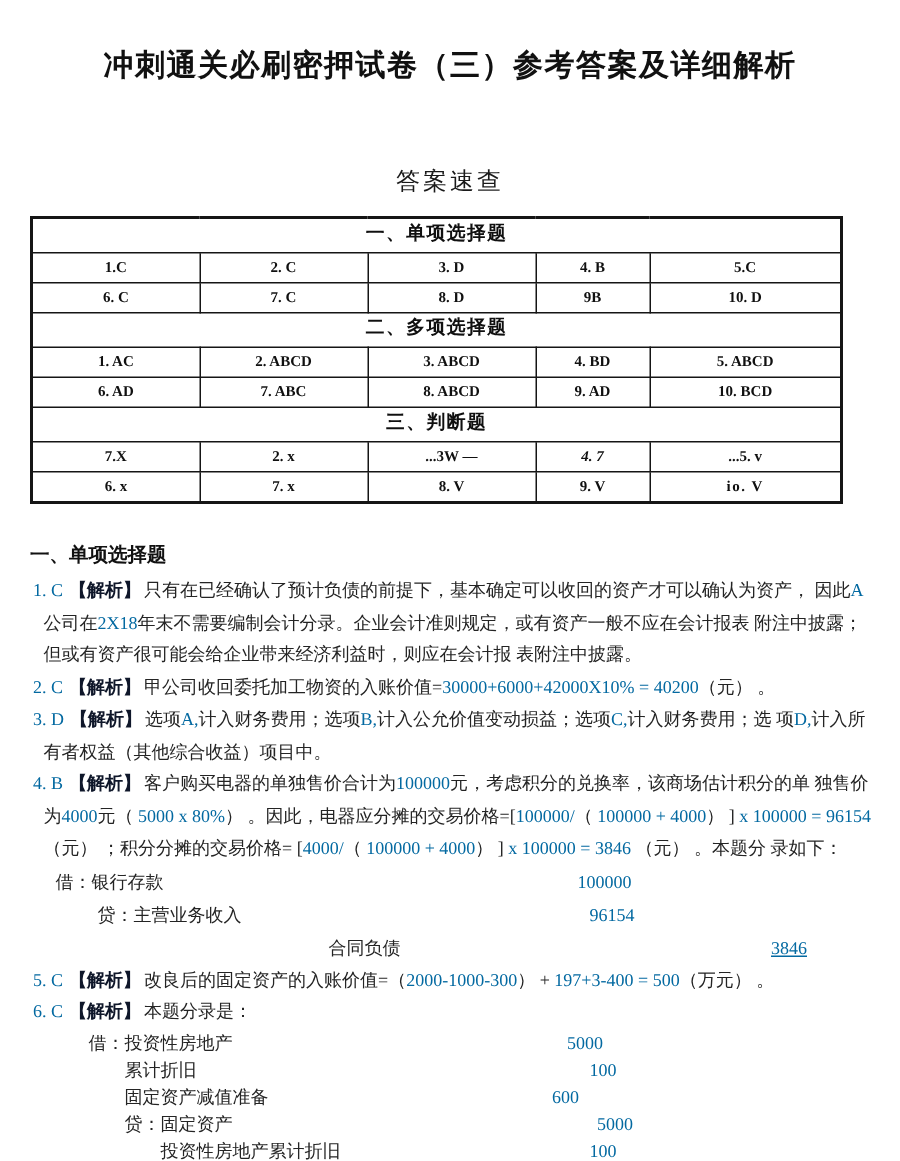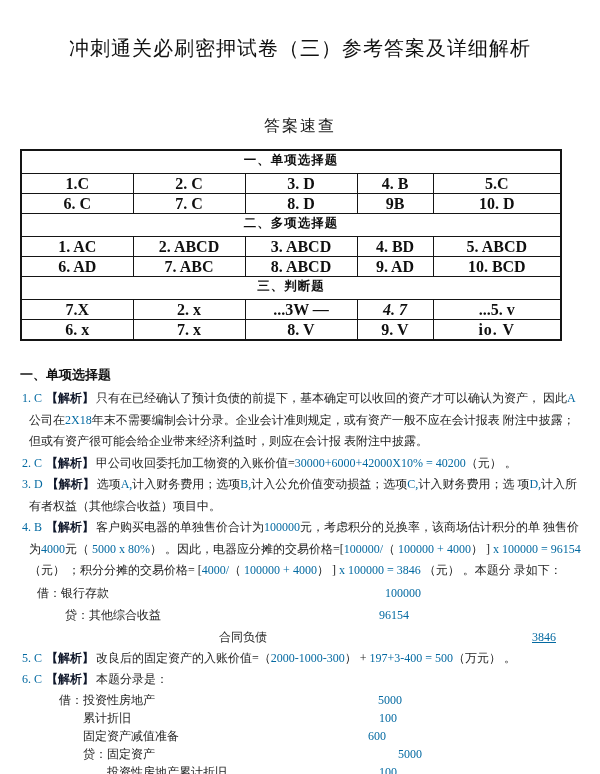--- a/index.html
+++ b/index.html
@@ -3,34 +3,34 @@
 <meta charset="utf-8">
 <style>
   * { box-sizing: border-box; }
   html,body { margin:0; padding:0; background:#fff; }
   .page {
     position:relative; width:600px; height:774px; margin:0 auto;
     background:#fff; overflow:hidden; color:#1f1f1f;
     font-family:"Liberation Serif","DejaVu Serif",serif;
   }
   .title {
-    margin:12px; padding-top:23px; text-align:center;
-    font-size:20px; font-weight:normal; letter-spacing:1px; color:#111;
+    margin:7px; padding-top:23px; text-align:center;
+    font-size:20px; font-weight:bold; letter-spacing:1px; color:#111;
   }
   .subtitle {
     margin-top:54px; text-align:center; font-size:16px; letter-spacing:2px; color:#1a1a1a;
   }
   
   .atable {
     width:540px; margin:12px 0 0 20px; border-collapse:collapse;
     border:2px solid #151515; table-layout:fixed;
   }
   .atable td {
     border:1px solid #151515; text-align:center; vertical-align:middle;
-    font-size:16px; font-weight:bold; color:#101010;
+    font-size:10px; font-weight:bold; color:#101010;
     height:19px; line-height:17px; padding:1px 2px; overflow:hidden;
   }
   .atable td.sec-cell {
     height:23px; vertical-align:top; line-height:15px; padding-top:2px;
     font-size:12.5px; letter-spacing:1px;
   }
   .cell-left  { text-align:left; vertical-align:bottom; padding-left:1px; }
   .cell-italic{ font-style:italic; font-weight:normal; font-size:13.5px; }
   .cell-tiny  { font-size:7px; vertical-align:bottom; padding-bottom:4px; font-weight:bold; color:#333; }
   .cell-big   { font-size:15px; font-weight:normal; letter-spacing:1px; }
@@ -49,21 +49,21 @@
   .j6 .jline { height:18px; line-height:18px; }
   .jlabel { display:inline-block; color:#242424; }
   .ind-0 { margin-left:17px; }
   .ind-1 { margin-left:39px; }
   .ind-2 { margin-left:45px; }
   .ind-3 { margin-left:63px; }
   .ind-4 { margin-left:87px; }
   .ind-5 { margin-left:199px; }
   .jamount { position:absolute; top:0; }
   .pa { left:348px; } .pb { left:358px; } .pc { left:365px; }
-  .pd { left:359px; } .pe { left:378px; } .pf { left:512px;text-decoration:underline; }
+  .pd { left:373px; } .pe { left:378px; } .pf { left:494px;text-decoration:underline; }
 </style>
 </head>
 <body>
 
 <div class="page">
 
   <h1 class="title">冲刺通关必刷密押试卷（三）参考答案及详细解析</h1>
   <div class="subtitle">答案速查</div>
 
   <table class="atable">
@@ -139,21 +139,21 @@
     <p class="para"><span class="prefix autonum"><span class="num">2. C</span></span><span class="tag">【解析】</span><span class="ptext autonum">甲公司收回委托加工物资的入账价值=<span class="num">30000+6000+42000X10% = 40200</span>（元） 。</span></p>
 
     <p class="para"><span class="prefix autonum"><span class="num">3. D</span></span><span class="tag">【解析】</span><span class="ptext autonum">选项<span class="num">A,</span>计入财务费用；选项<span class="num">B,</span>计入公允价值变动损益；选项<span class="num">C,</span>计入财务费用；选 项<span class="num">D,</span>计入所有者权益（其他综合收益）项目中。</span></p>
 
     <p class="para"><span class="prefix autonum"><span class="num">4. B</span></span><span class="tag">【解析】</span><span class="ptext autonum">客户购买电器的单独售价合计为<span class="num">100000</span>元，考虑积分的兑换率，该商场估计积分的单 独售价为<span class="num">4000</span>元（ <span class="num">5000 x 80%</span>） 。因此，电器应分摊的交易价格=[<span class="num">100000/</span>（ <span class="num">100000 + 4000</span>） ] <span class="num">x 100000 = 96154</span>（元） ；积分分摊的交易价格= [<span class="num">4000/</span>（ <span class="num">100000 + 4000</span>） ] <span class="num">x 100000 = 3846 </span>（元） 。本题分 录如下：</span></p>
 
     <div class="journal j4">
 
         <div class="jline"><span class="jlabel ind-0">借：银行存款</span><span class="jamount num pc">100000</span></div>
 
-        <div class="jline"><span class="jlabel ind-2">贷：其他综合收益</span><span class="jamount num pd">96154</span></div>
+        <div class="jline"><span class="jlabel ind-2">贷：主营业务收入</span><span class="jamount num pd">96154</span></div>
 
         <div class="jline"><span class="jlabel ind-5">合同负债</span><span class="jamount num pf">3846</span></div>
       </div>
 
     <p class="para"><span class="prefix autonum"><span class="num">5. C</span></span><span class="tag">【解析】</span><span class="ptext autonum">改良后的固定资产的入账价值=（<span class="num">2000-1000-300</span>） + <span class="num">197+3-400 = 500</span>（万元） 。</span></p>
 
     <p class="para"><span class="prefix autonum"><span class="num">6. C</span></span><span class="tag">【解析】</span><span class="ptext autonum">本题分录是：</span></p>
 
     <div class="journal j6">
 

